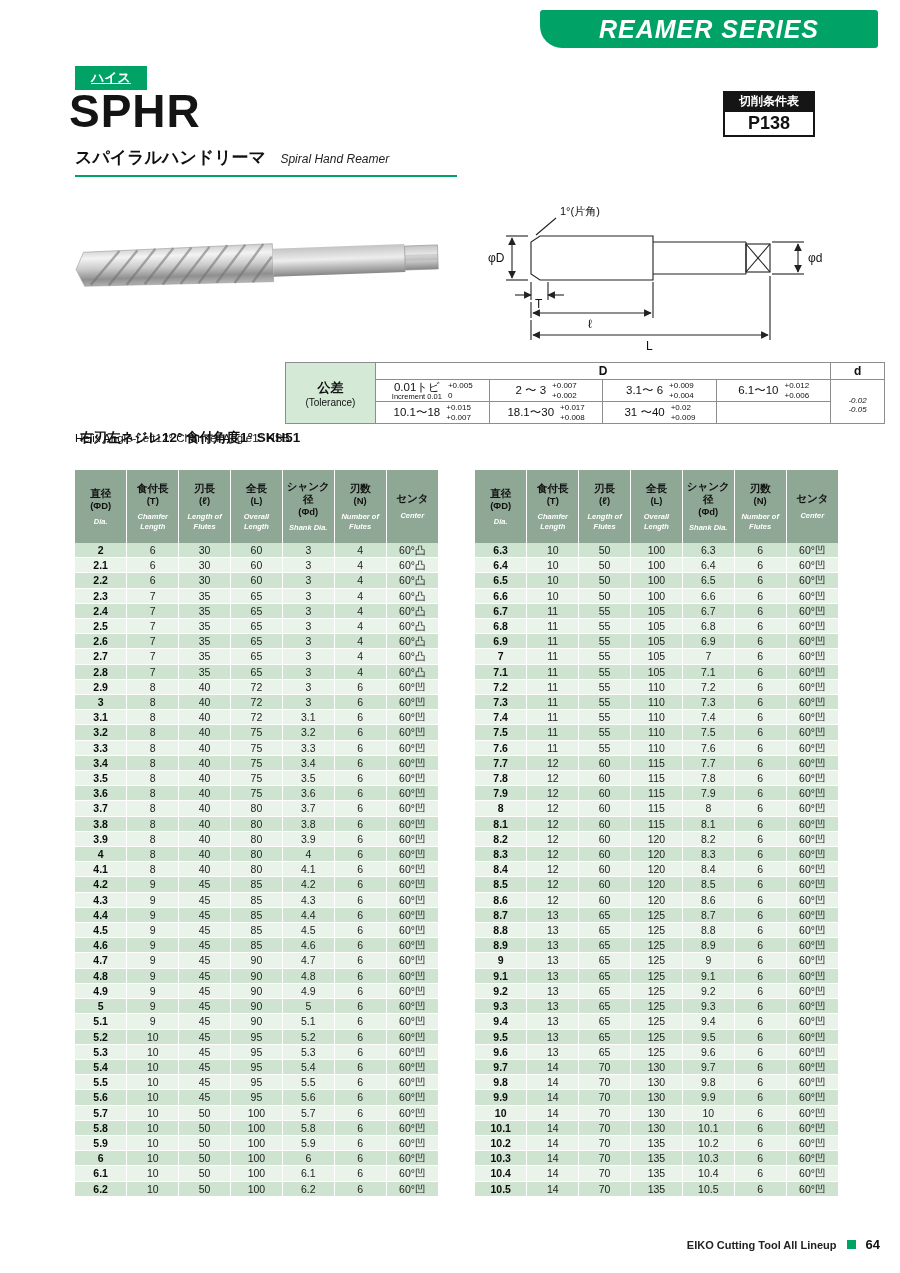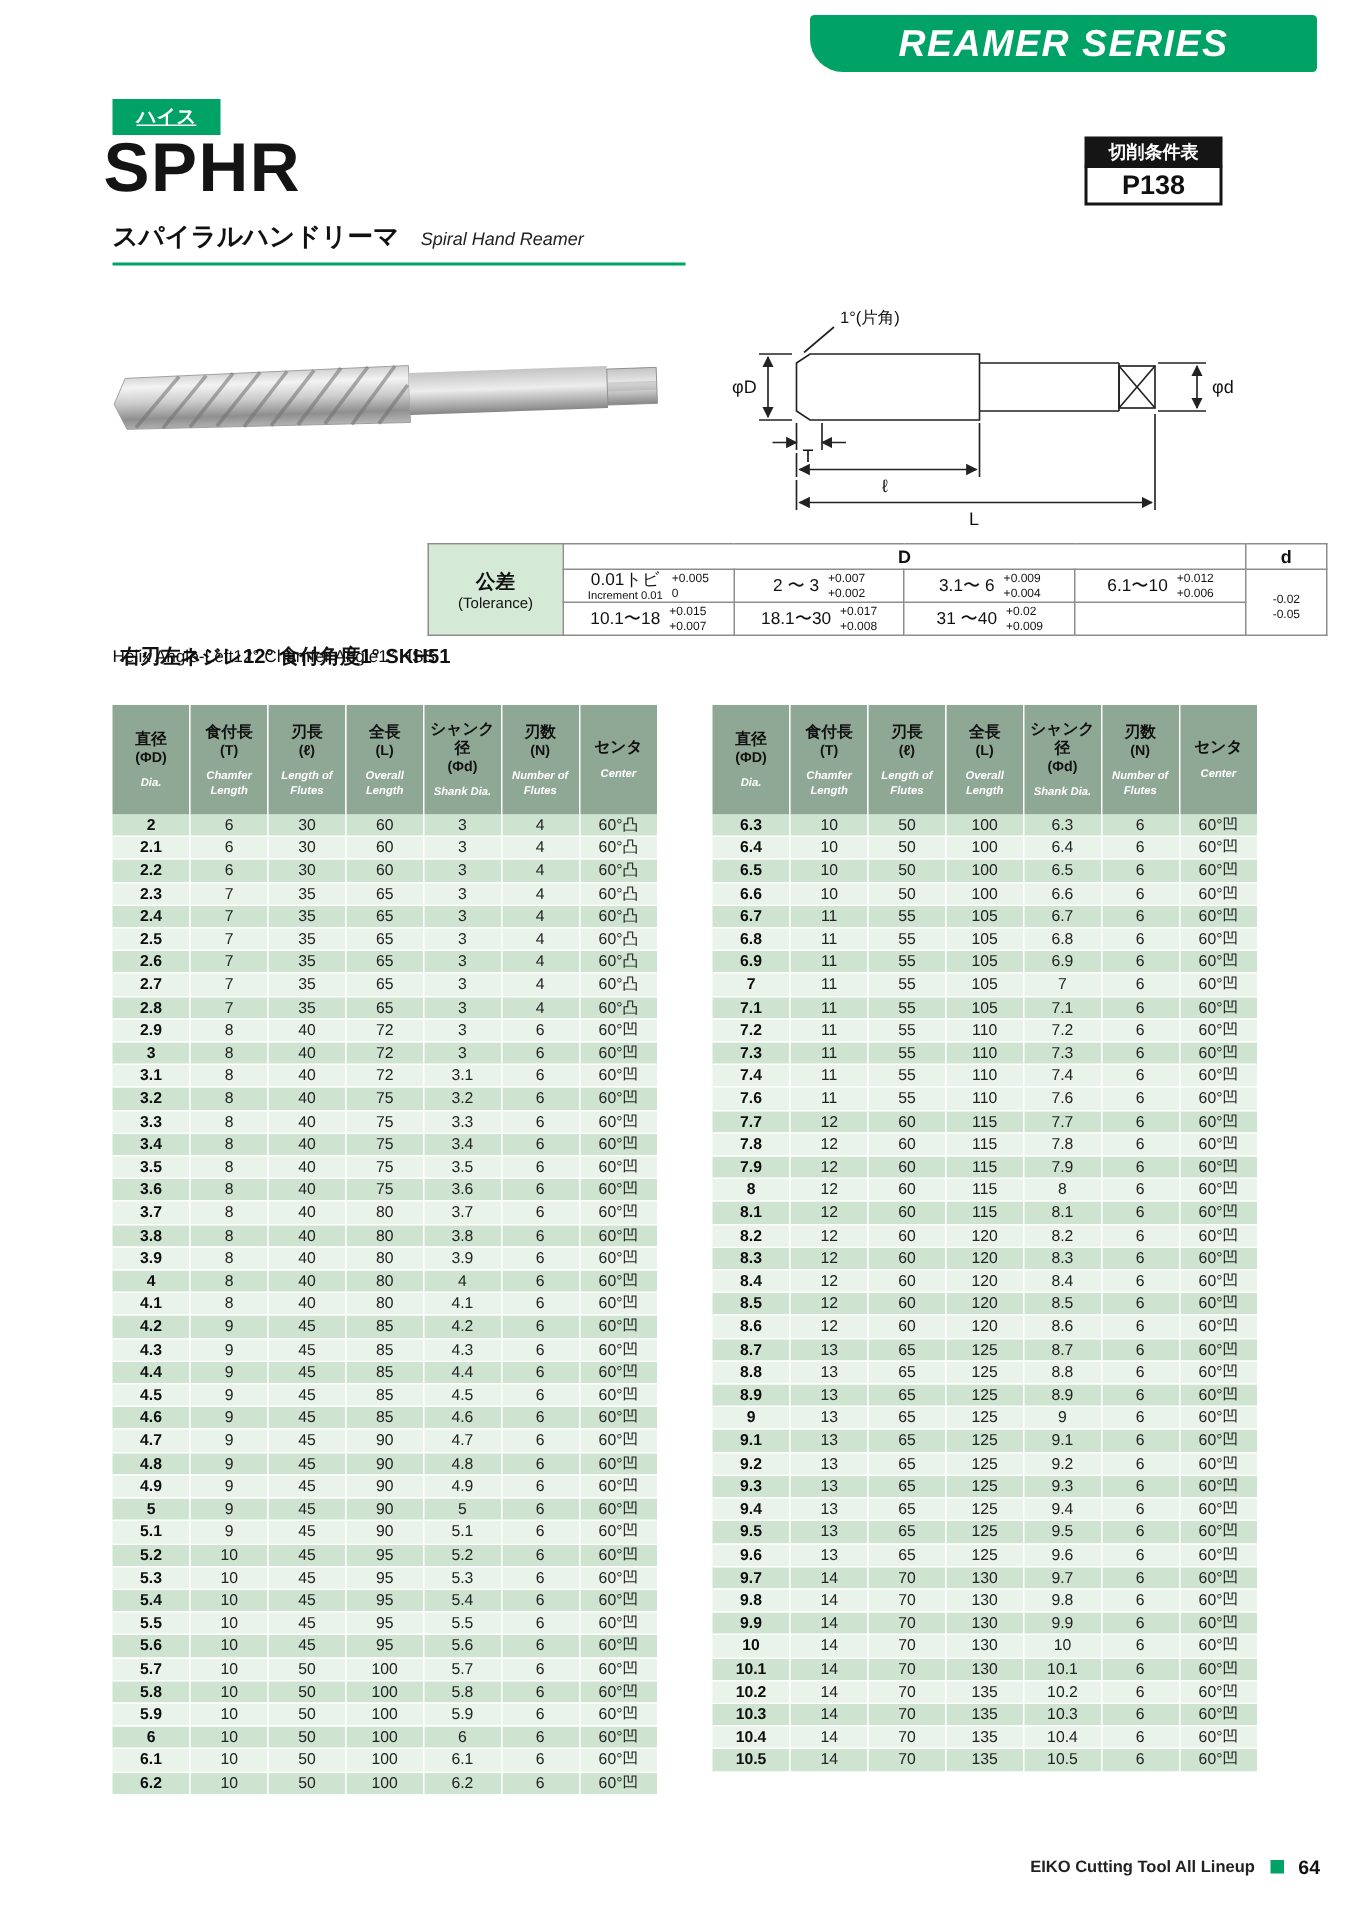--- a/index.html
+++ b/index.html
@@ -42,21 +42,21 @@
   .tol-title { width:90px; background:var(--tolerance-title-bg); text-align:center; }
   .tt-jp { font-size:13px; font-weight:bold; color:#111; }
   .tt-en { font-size:10px; color:#111; }
   .tol .pair { height:22px; width:114px; }
   .tol .pair .in { display:flex; align-items:center; justify-content:center; gap:6px; }
   .rng { font-size:11.5px; color:#111; white-space:nowrap; }
   .rng.two { display:flex; flex-direction:column; align-items:center; line-height:1.05; }
   .rng .r2 { font-size:7.5px; }
   .tv { display:flex; flex-direction:column; font-size:8px; line-height:1.15; color:#111; text-align:left; }
   .tol .dval { width:54px; text-align:center; }
-  .tol .dval .tv { display:inline-flex; }
+  .tol .dval .tv { display:inline-flex;font-style:italic; }
 
   
   .note-jp { position:absolute; left:80px; top:429px; font-size:13.5px; font-weight:bold; color:#111; }
   .note-en { position:absolute; left:75px; top:432px; font-size:11.5px; color:#111; }
 
   
   .spec { position:absolute; top:470px; width:363px; border-collapse:collapse; table-layout:fixed; }
   .spec.left  { left:75px; }
   .spec.right { left:475px; }
   .spec th { height:73px; background:var(--table-header-bg); border-right:1px solid #fff;
@@ -836,20 +836,29 @@
         </tr>
         <tr class="odd">
           <td class="dia">7.4</td>
           <td>11</td>
           <td>55</td>
           <td>110</td>
           <td>7.4</td>
           <td>6</td>
           <td>60°凹</td>
         </tr>
+        <tr class="even">
+          <td class="dia">7.5</td>
+          <td>11</td>
+          <td>55</td>
+          <td>110</td>
+          <td>7.5</td>
+          <td>6</td>
+          <td>60°凹</td>
+        </tr>
         <tr class="odd">
           <td class="dia">7.6</td>
           <td>11</td>
           <td>55</td>
           <td>110</td>
           <td>7.6</td>
           <td>6</td>
           <td>60°凹</td>
         </tr>
         <tr class="even">

